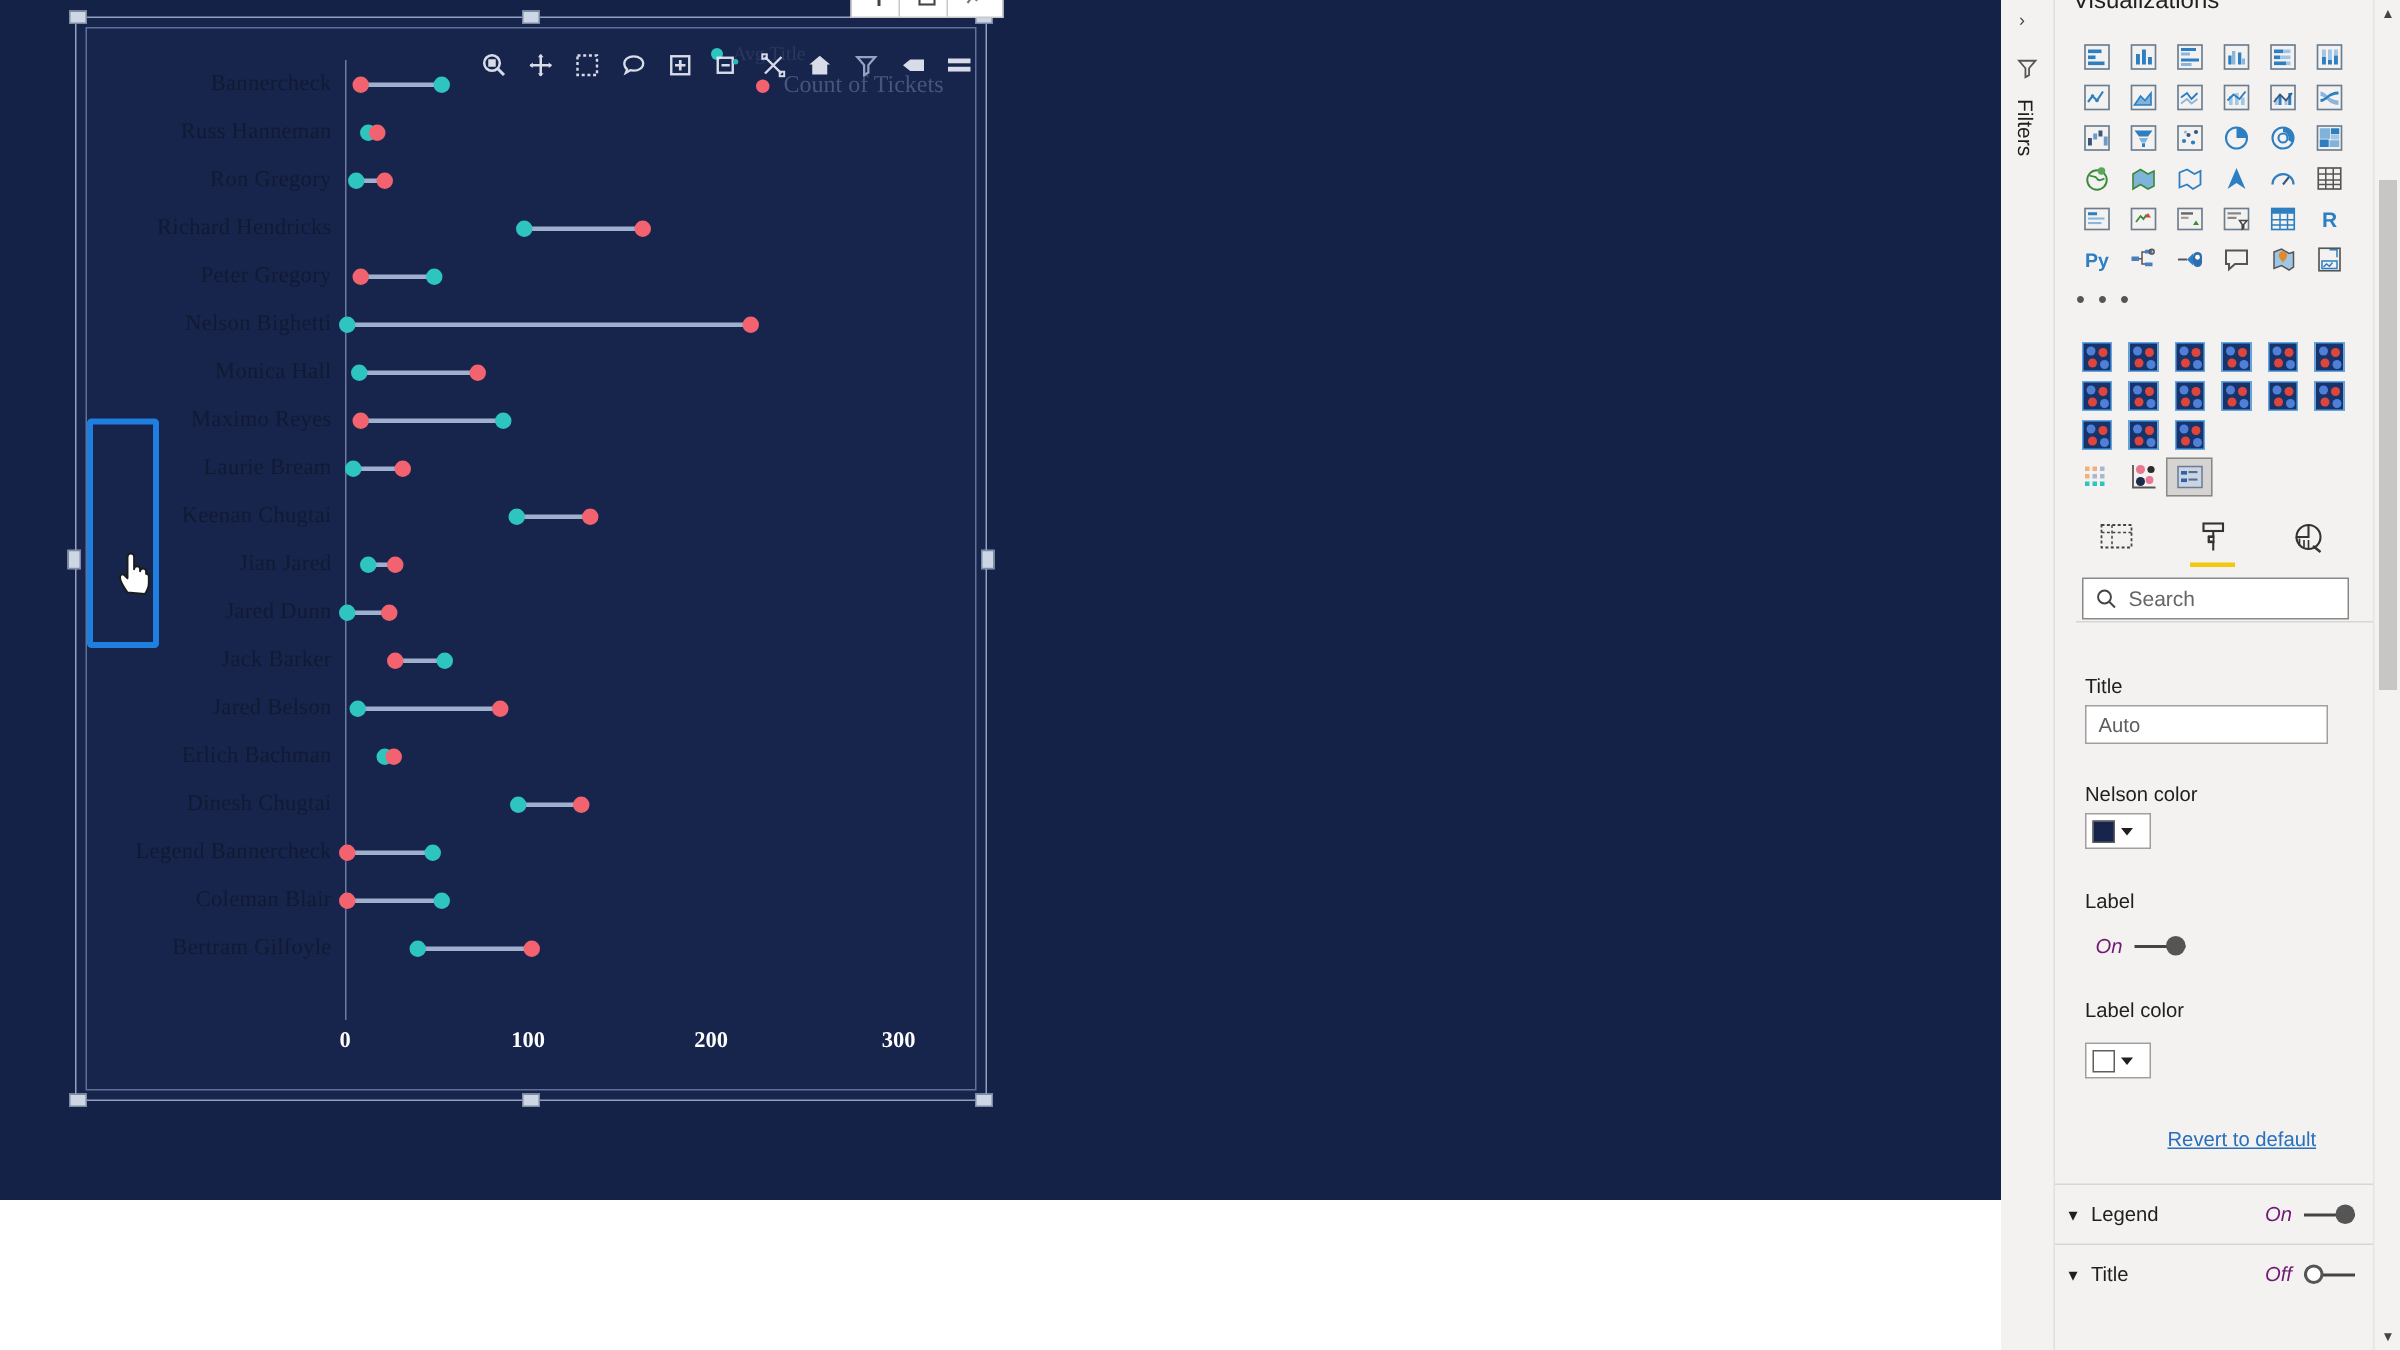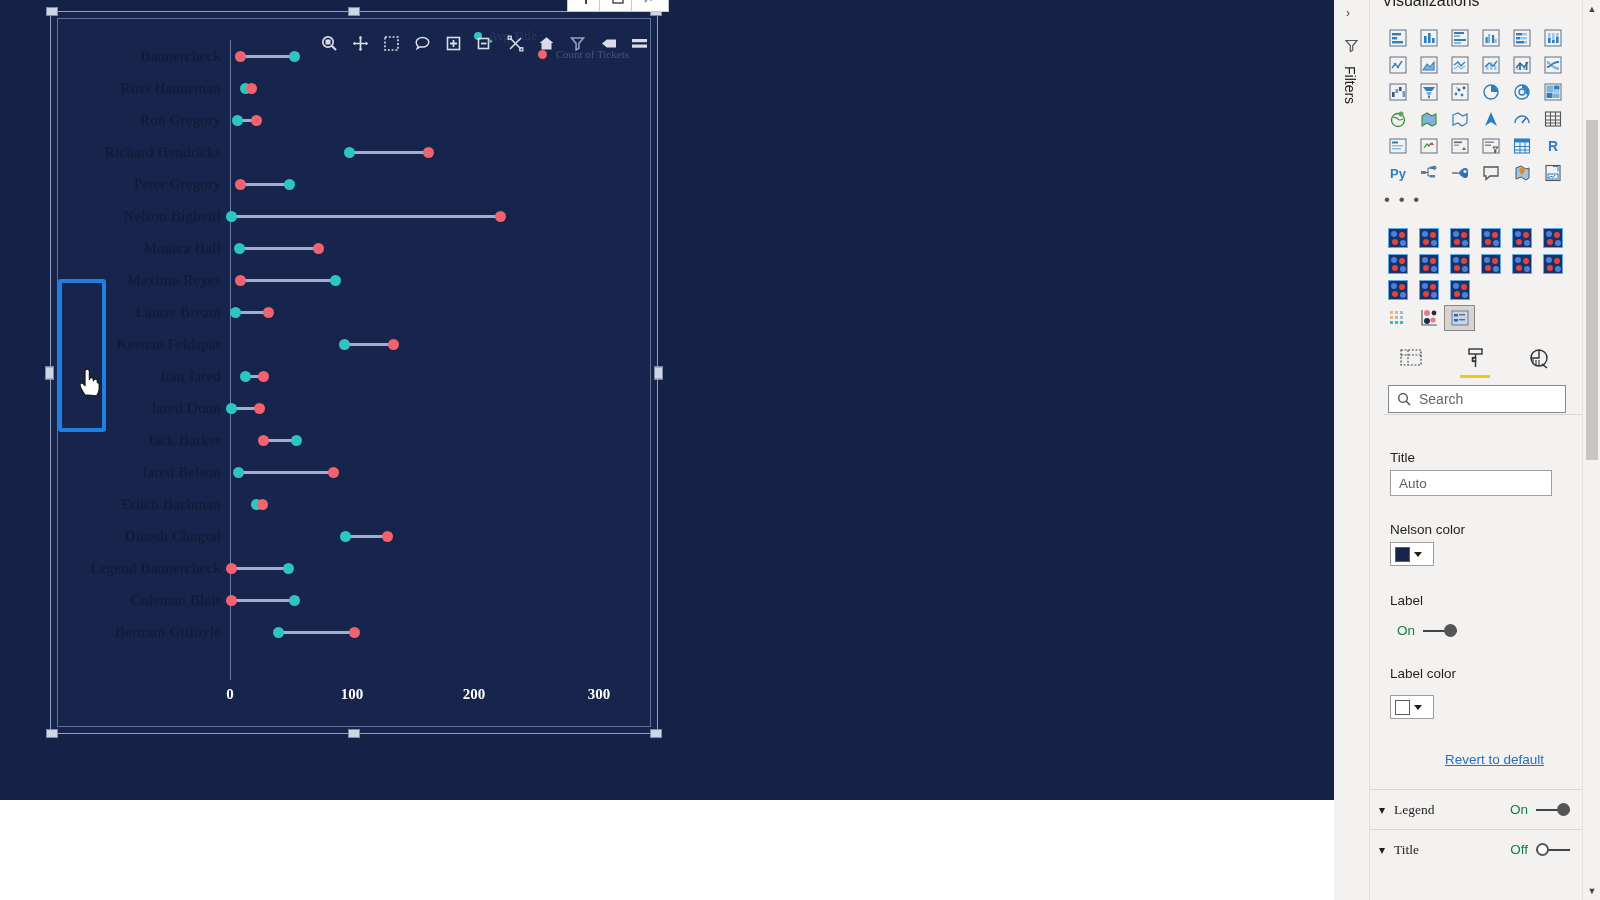--- a/index.html
+++ b/index.html
@@ -124,21 +124,21 @@
     right: 28px; top: 36px;
     display: flex;
     align-items: center;
     gap: 9px;
   }
   #chart-legend .lg-dot {
     width: 9px; height: 9px; border-radius: 50%;
     background: #f2626f;
   }
   #chart-legend .lg-text {
-    font-size: 11px;
+    font-size: 16px;
     color: #47557e;
     font-family: "Liberation Serif", serif;
   }
   #legend-secondary {
     position: absolute;
     right: 120px; top: 16px;
     display: flex; align-items: center; gap: 6px;
   }
   #legend-secondary .lg-dot2 {
     width: 8px; height: 8px; border-radius: 50%; background: #2ec5c0;
@@ -377,21 +377,21 @@
     border-right: 4px solid transparent;
     border-top: 5px solid #201f1e;
   }
 
   .toggle-row {
     position: absolute;
     display: flex;
     align-items: center;
     gap: 8px;
   }
-  .toggle-state { font-size: 13.5px; color: #15803d; }
+  .toggle-state { font-size: 13.5px; color: #701a75; font-style: italic; }
   .switch {
     position: relative;
     width: 34px; height: 14px;
     display: flex; align-items: center;
   }
   .switch .track {
     position: absolute;
     left: 0; right: 0; top: 6px;
     height: 2px; background: #444;
   }
@@ -419,21 +419,20 @@
     display: flex;
     align-items: center;
   }
   .accordion-row .chev {
     width: 24px; text-align: center;
     font-size: 12px; color: #201f1e;
   }
   .accordion-row .acc-label {
     font-size: 13.5px; color: #201f1e;
     flex: 0 0 auto;
-    font-family: Liberation Serif, serif;
   }
   .accordion-row .acc-toggle {
     margin-left: auto;
     margin-right: 12px;
     display: flex; align-items: center; gap: 8px;
   }
 
   #pane-scrollbar {
     position: absolute;
     left: 1582px; top: 0;
@@ -477,21 +476,21 @@
         <div id="category-axis">
             <div class="cat-label">Bannercheck</div>
             <div class="cat-label">Russ Hanneman</div>
             <div class="cat-label">Ron Gregory</div>
             <div class="cat-label">Richard Hendricks</div>
             <div class="cat-label">Peter Gregory</div>
             <div class="cat-label">Nelson Bighetti</div>
             <div class="cat-label">Monica Hall</div>
             <div class="cat-label">Maximo Reyes</div>
             <div class="cat-label">Laurie Bream</div>
-            <div class="cat-label">Keenan Feldspar</div>
+            <div class="cat-label">Keenan Chugtai</div>
             <div class="cat-label">Jian Jared</div>
             <div class="cat-label">Jared Dunn</div>
             <div class="cat-label">Jack Barker</div>
             <div class="cat-label">Jared Belson</div>
             <div class="cat-label">Erlich Bachman</div>
             <div class="cat-label">Dinesh Chugtai</div>
             <div class="cat-label">Legend Bannercheck</div>
             <div class="cat-label">Coleman Blair</div>
             <div class="cat-label">Bertram Gilfoyle</div>
           </div>

